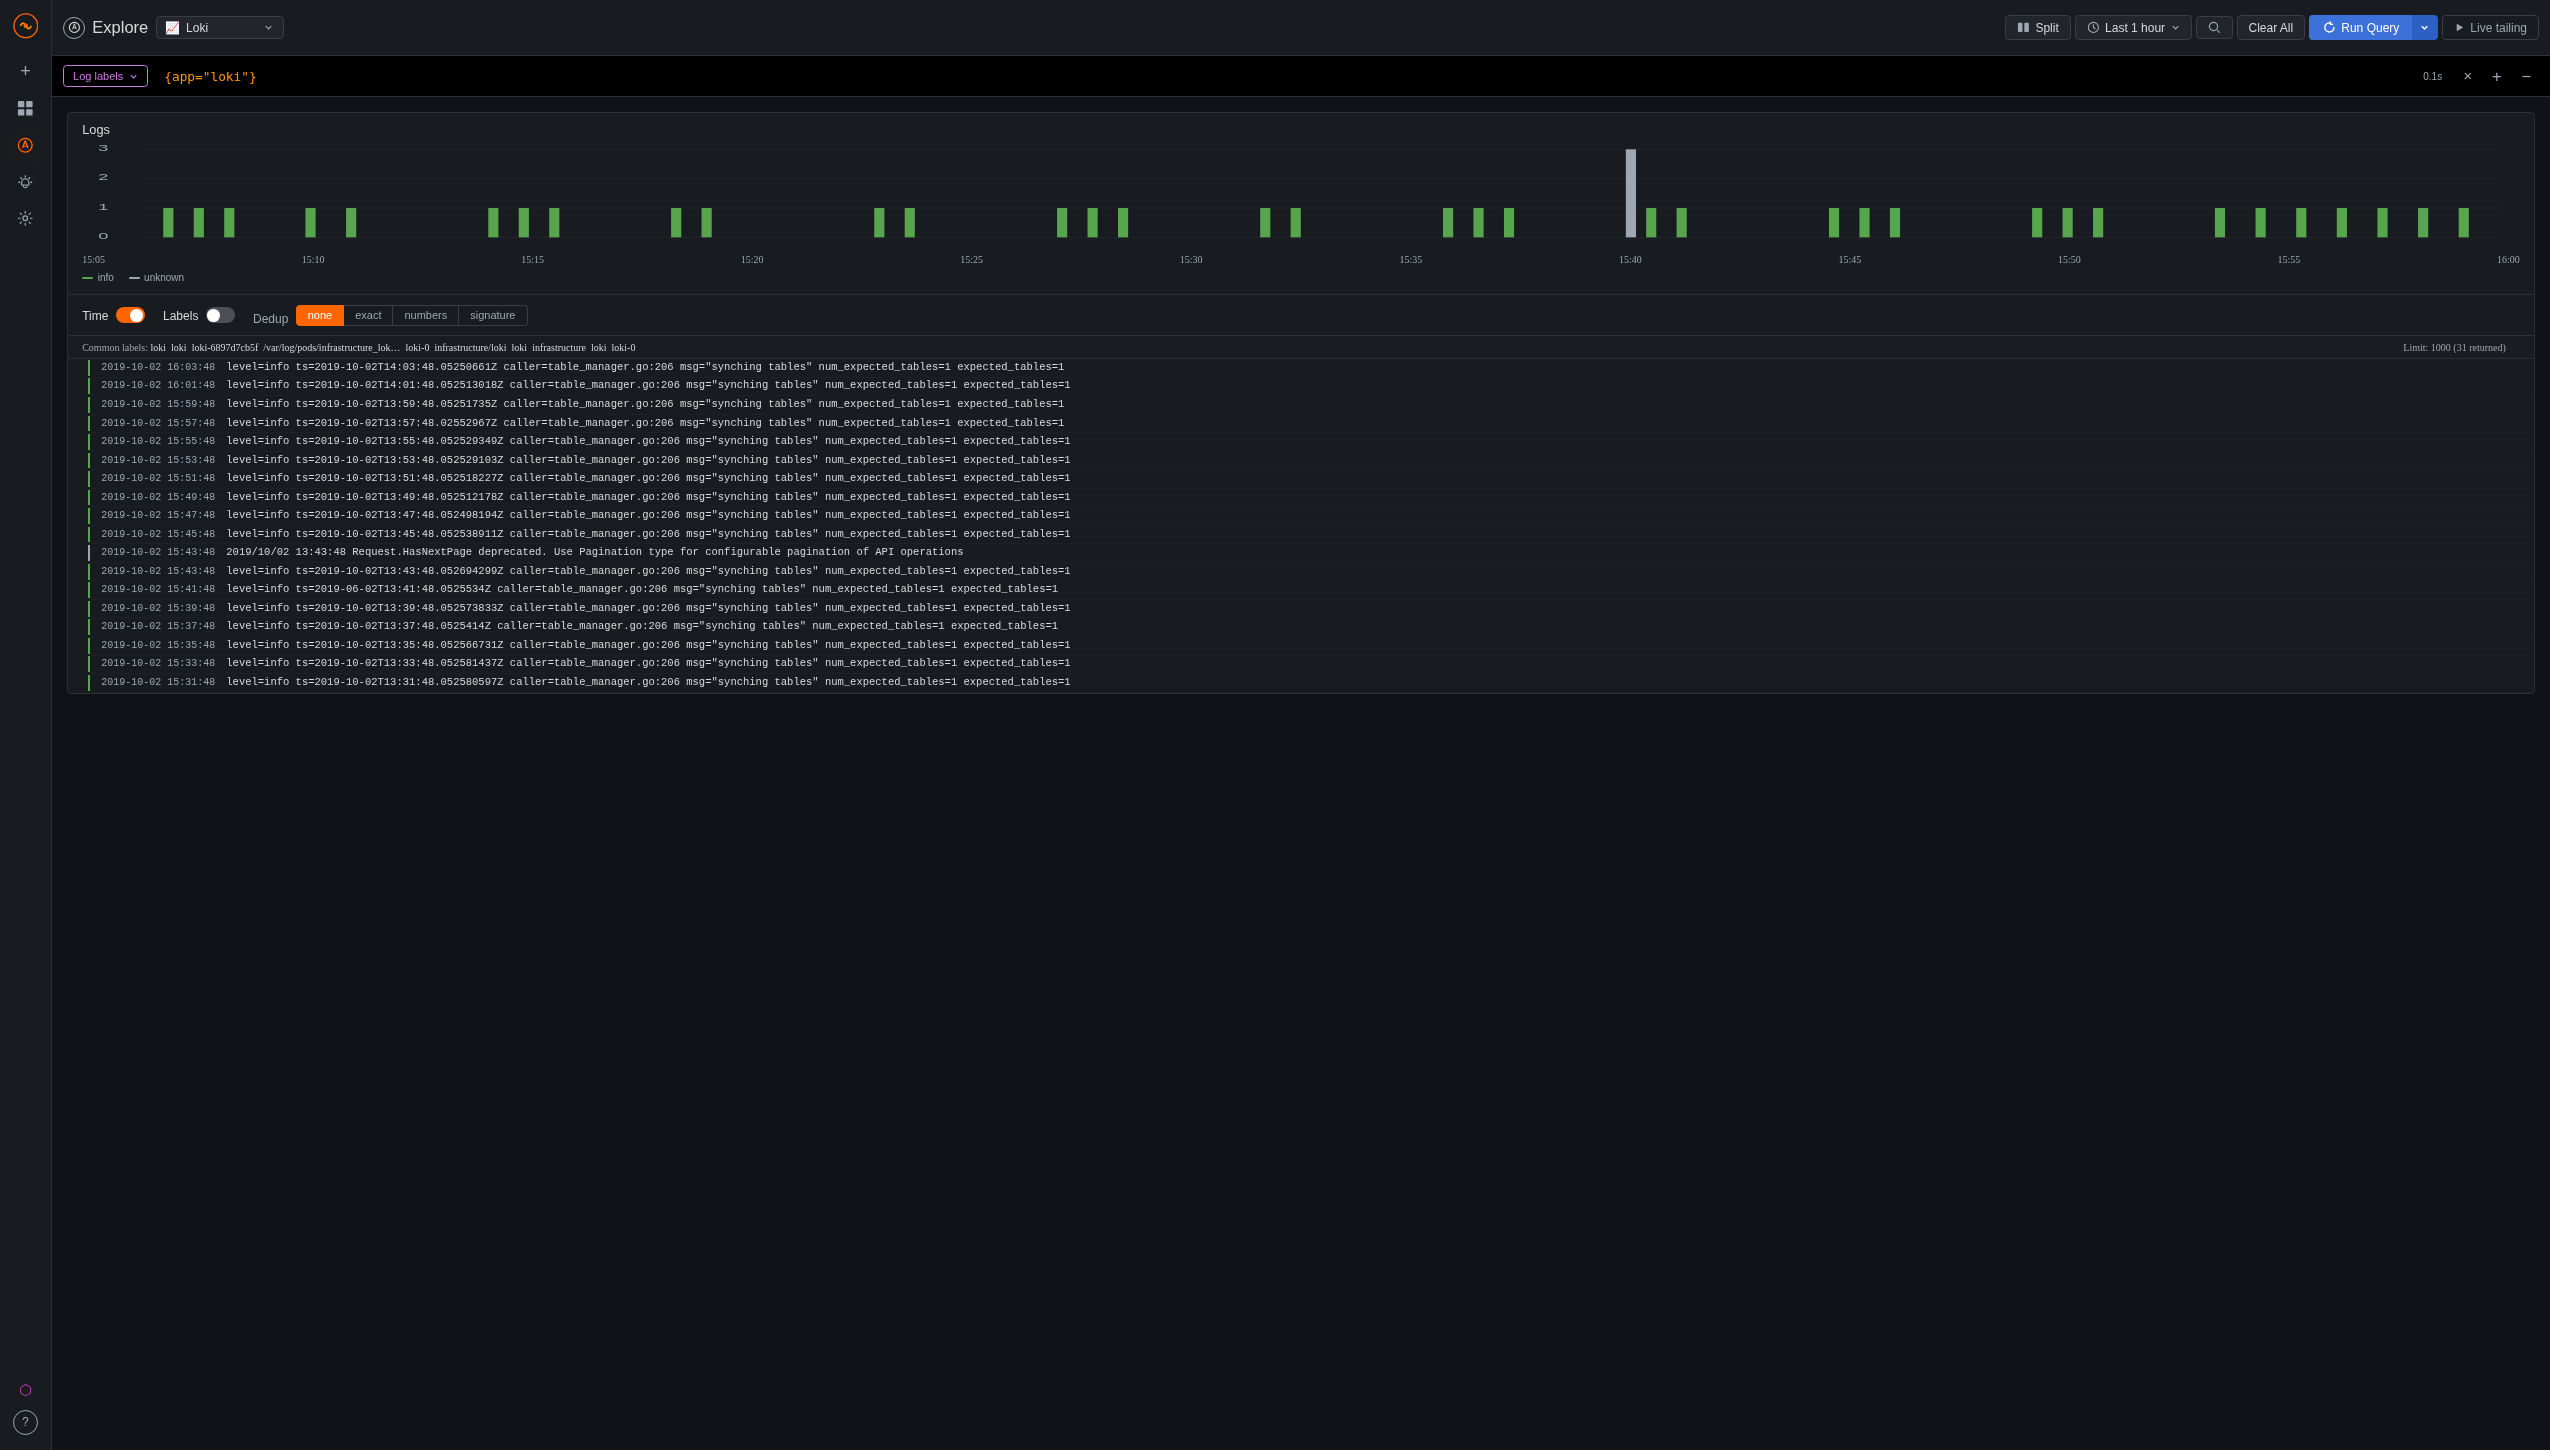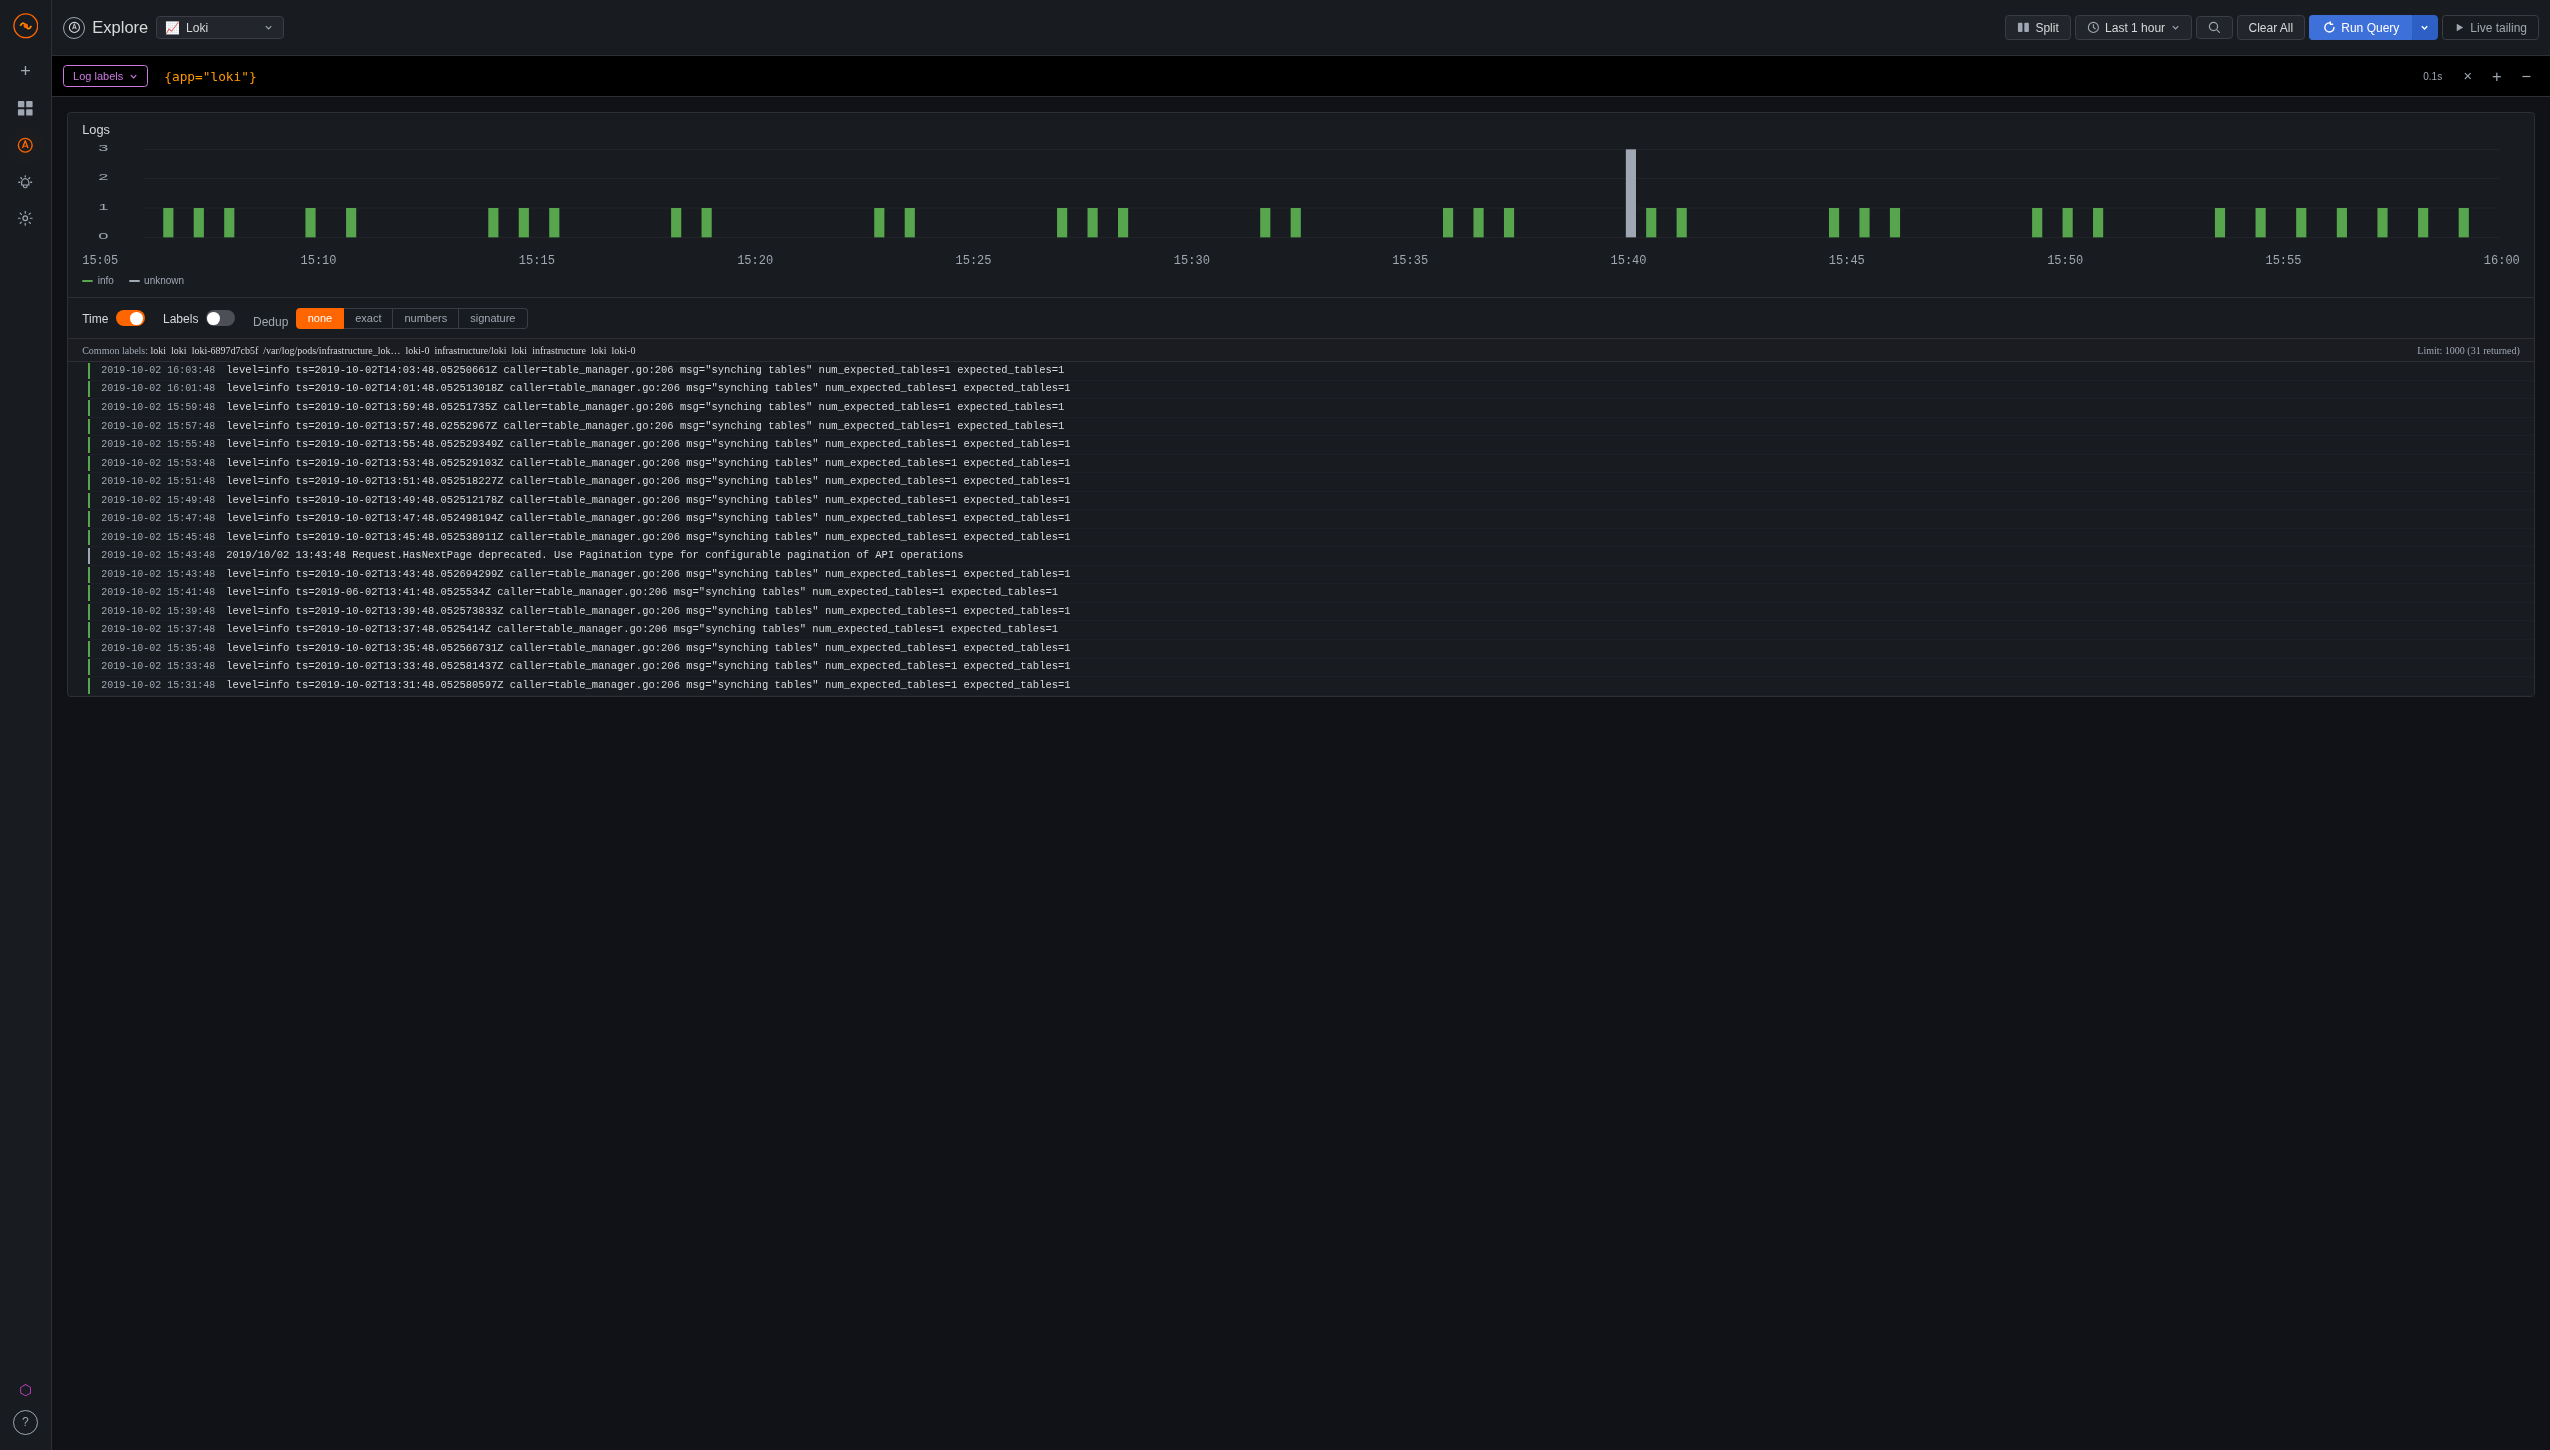--- a/index.html
+++ b/index.html
@@ -251,23 +251,23 @@
       width: 100%;
     }
     .chart-svg {
       width: 100%;
       height: 100%;
     }
     .chart-labels {
       display: flex;
       justify-content: space-between;
       padding: 1.8px 0;
-      font-size: 12px;
-      color: #9fa7b3;
-      font-family: Liberation Mono, monospace;
+      font-size: 10px;
+      color: #9fa7b3;
+      font-family: Liberation Serif, serif;
     }
     .chart-legend {
       display: flex;
       gap: 14.6px;
       padding: 5.5px 0 3.7px;
       font-size: 10px;
       color: #9fa7b3;
       font-family: sans-serif;
       align-items: center;
     }
@@ -641,21 +641,21 @@
             <button class="dedup-btn">exact</button>
             <button class="dedup-btn">numbers</button>
             <button class="dedup-btn">signature</button>
           </div>
         </div>
       </div>
 
       <div class="common-labels-row">
         <span style="color:#9fa7b3;">Common labels: </span>
         <span style="color:#d8d9da;">loki &nbsp;loki &nbsp;loki-6897d7cb5f &nbsp;/var/log/pods/infrastructure_lok… &nbsp;loki-0 &nbsp;infrastructure/loki &nbsp;loki &nbsp;infrastructure &nbsp;loki &nbsp;loki-0</span>
-        <span style="color:#9fa7b3; float:right; margin-right:0;">Limit: 1000 (31 returned)</span>
+        <span style="color:#9fa7b3; float:right; margin-right:14px;">Limit: 1000 (31 returned)</span>
       </div>
 
       <div class="log-lines" id="log-lines-container">
       <div class="log-line">
     <div class="log-bar info"></div>
     <span class="log-time">2019-10-02 16:03:48</span>
     <span class="log-msg">level=info ts=2019-10-02T14:03:48.05250661Z caller=table_manager.go:206 msg="synching tables" num_expected_tables=1 expected_tables=1</span>
   </div>
           <div class="log-line">
     <div class="log-bar info"></div>

